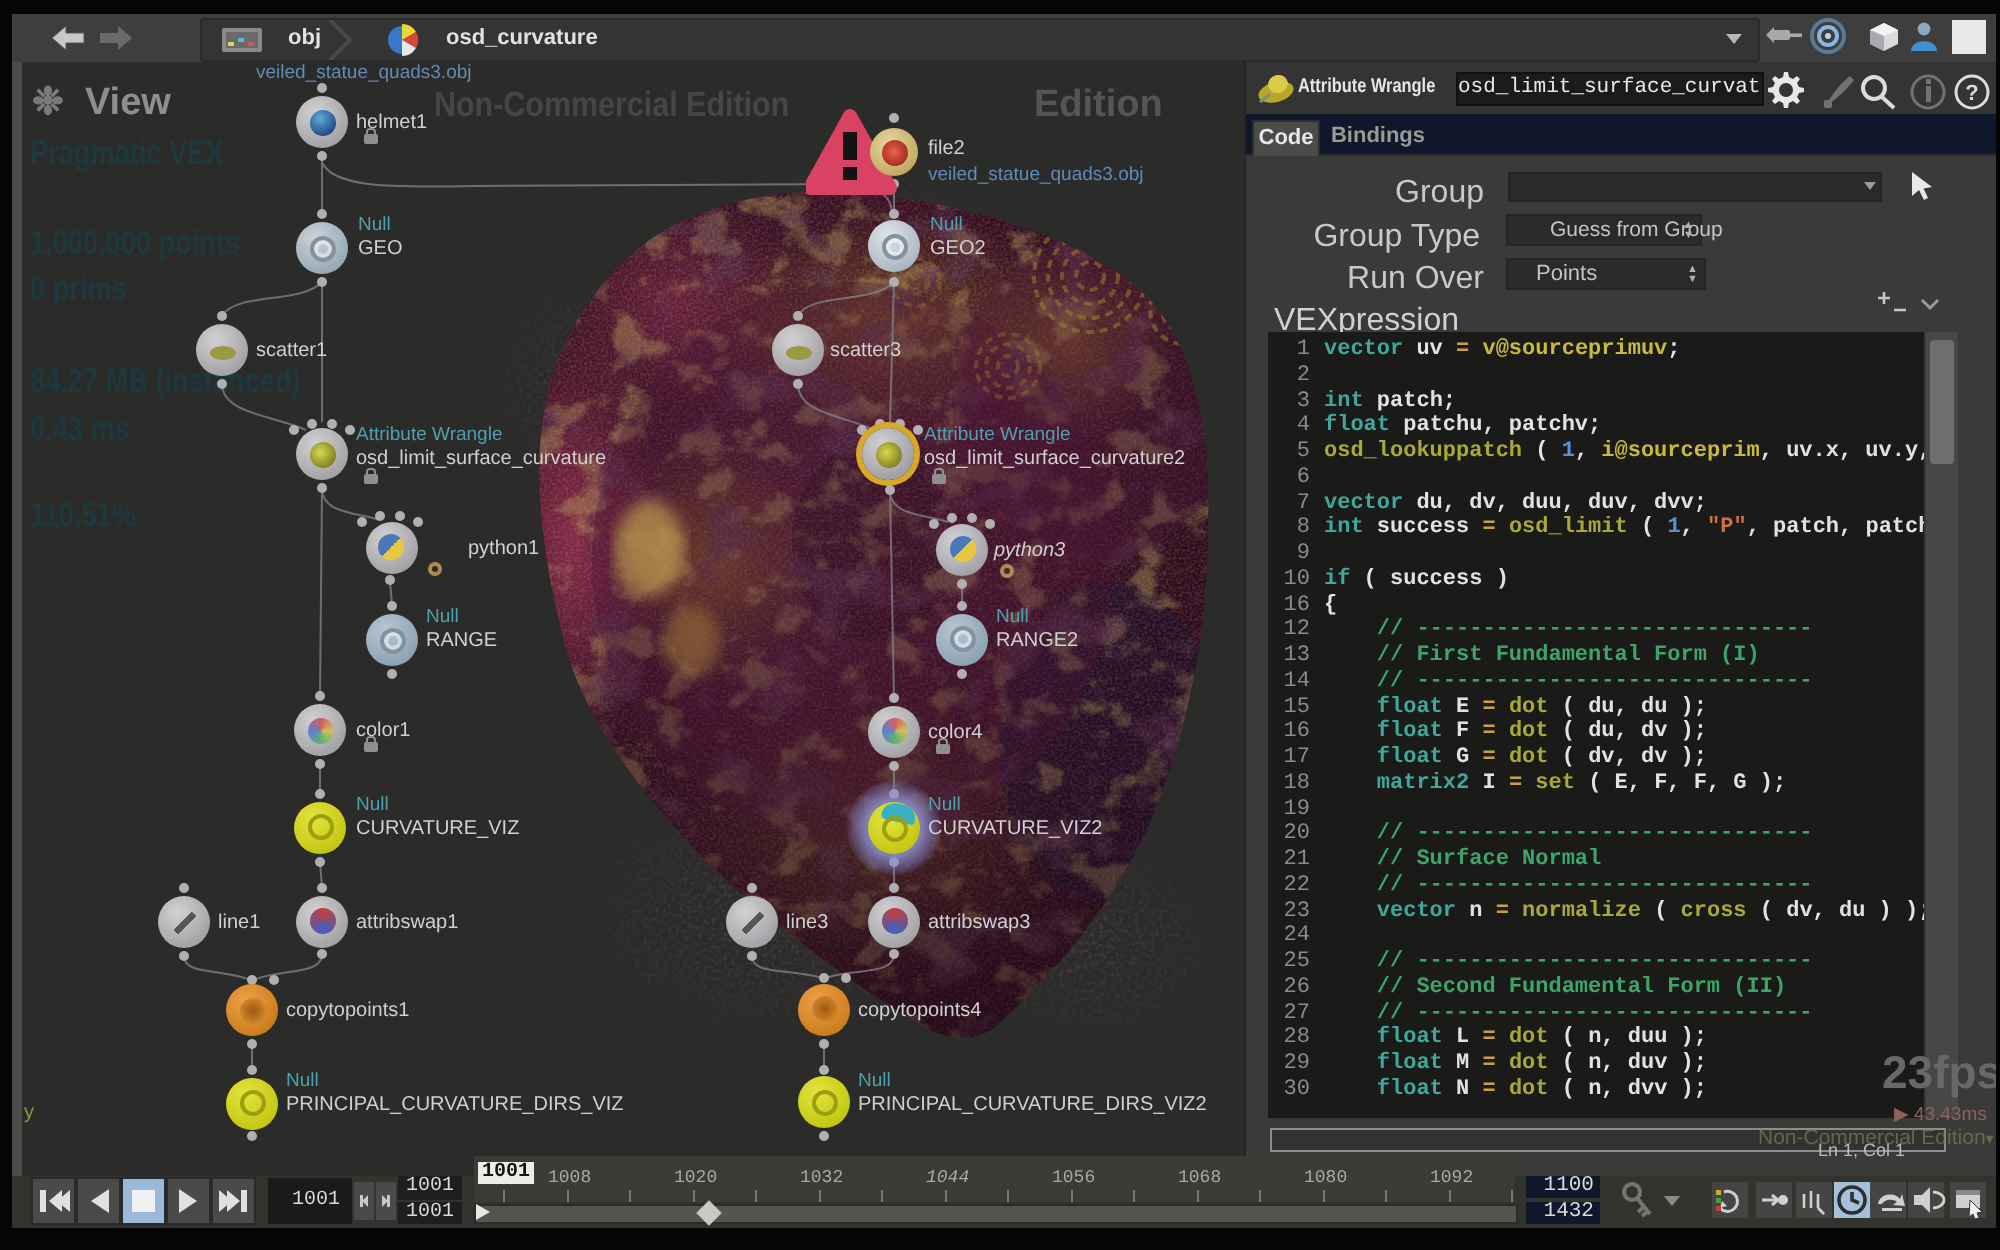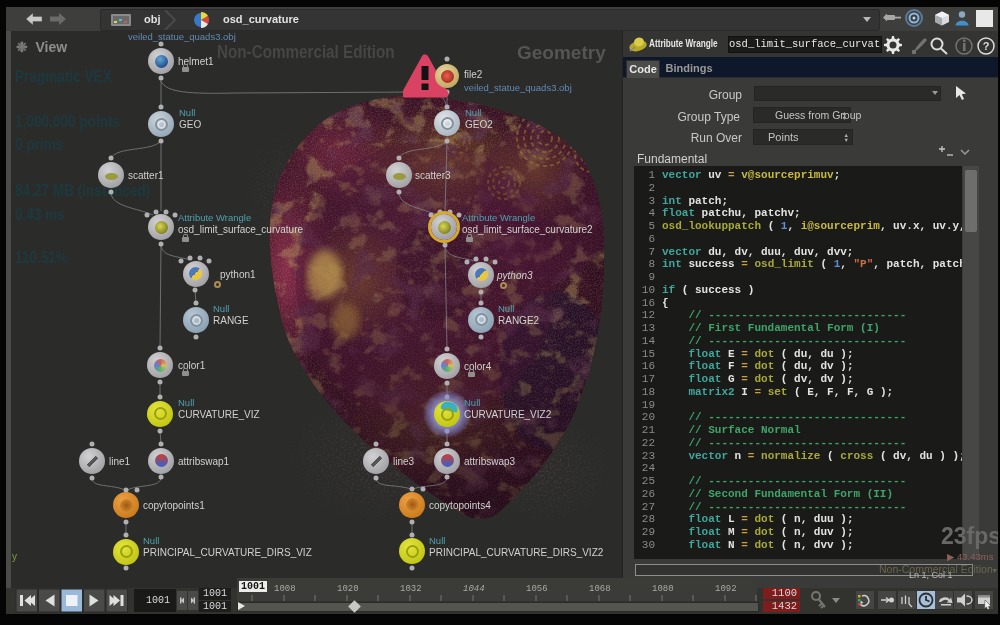--- a/index.html
+++ b/index.html
@@ -28,40 +28,40 @@
   .glow{position:absolute;width:48px;height:48px;border-radius:50%;background:radial-gradient(circle,rgba(150,152,216,0.9) 0%,rgba(143,145,210,0.8) 42%,rgba(125,125,195,0.45) 60%,rgba(125,125,195,0) 72%);}
   .lab{position:absolute;font-size:10px;line-height:11.5px;color:#d0d0ce;white-space:nowrap;}
   .lab .t{display:block;color:#4fa0b0;font-size:9.5px;line-height:10.5px;}
   .lock{position:absolute;width:7px;height:5px;background:#8f8f8d;border-radius:1px;}
   .lock::before{content:"";position:absolute;left:1px;top:-3px;width:3px;height:3px;border:1px solid #8f8f8d;border-bottom:none;border-radius:2px 2px 0 0;}
   
   #panel{position:absolute;left:622px;top:31px;width:376px;height:557px;background:#3a3a39;border-left:1px solid #242424;box-sizing:border-box;}
   #phead{position:absolute;left:0;top:0;width:376px;height:26px;background:#343433;}
   #ptabs{position:absolute;left:0;top:26px;width:376px;height:20px;background:#0f172a;border-bottom:1px solid #2c2c2c;}
   .tab{position:absolute;top:3px;height:17px;font-size:11px;font-weight:bold;line-height:17px;text-align:center;}
-  .prow{position:absolute;font-size:12px;color:#c8c8c6;}
+  .prow{position:absolute;font-size:16px;color:#c8c8c6;}
   .pfield{position:absolute;background:#2a2a29;border:1px solid #242423;box-sizing:border-box;color:#c4c4c2;font-size:11px;}
   #code{position:absolute;left:11px;top:135px;width:328px;height:393px;background:#1a1a19;overflow:hidden;}
   #code pre{margin:3px 0 0 0;font-family:"Liberation Mono",monospace;font-size:11px;line-height:12.75px;font-weight:bold;}
   .ln{display:inline-block;width:21px;text-align:right;color:#8b8b89;padding-right:7px;font-weight:normal;}
   #vscroll{position:absolute;left:340px;top:135px;width:16px;height:393px;background:#474746;}
   #vthumb{position:absolute;left:2px;top:4px;width:12px;height:62px;background:#6e6e6c;border-radius:2px;}
   #hscroll{position:absolute;left:12px;top:533px;width:338px;height:12px;border:1px solid #8e8e8c;background:#323231;box-sizing:border-box;}
   .updn{position:absolute;right:3px;top:2.5px;font-size:5.5px;line-height:5px;color:#b0b0ae;}
   .k{color:#3fa79b;font-weight:bold;}
   .f{color:#a9a938;font-weight:bold;}
   .nb{color:#5b8fd6;font-weight:bold;}
   .at{color:#c9ba3f;font-weight:bold;}
   .st{color:#cc7043;font-weight:bold;}
   .cm{color:#3da568;font-weight:bold;}
   .w{color:#e2e2e0;font-weight:bold;}
   .op{color:#c9a03f;font-weight:bold;}
   
   #playbar{position:absolute;left:6px;top:588px;width:992px;height:26px;background:#32322f;}
-  .ffield{position:absolute;background:#7f1d1d;color:#dadada;font-family:"Liberation Mono",monospace;font-size:10px;}
+  .ffield{position:absolute;background:#0f172a;color:#dadada;font-family:"Liberation Mono",monospace;font-size:10px;}
   #botblack{position:absolute;left:0;top:614px;width:1000px;height:11px;background:#050505;}
   #ruler{position:absolute;left:237px;top:578px;width:520px;height:23px;background:#3b3b37;}
   .rlab{position:absolute;top:6px;font-size:9px;color:#a8a8a4;font-family:"Liberation Mono",monospace;}
   #rangebar{position:absolute;left:237px;top:602px;width:520px;height:8px;background:#55554f;border:1px solid #2a2a2a;}
   .edgeL{position:absolute;left:0;top:0;width:6px;height:625px;background:#050505;}
   .edgeR{position:absolute;left:998px;top:0;width:2px;height:625px;background:#050505;}
   .edgeT{position:absolute;left:0;top:0;width:1000px;height:7px;background:#050505;}
 </style>
 </head>
 <body>
@@ -211,27 +211,27 @@
       </g>
     </svg>
 
     <div class="wm" style="left:9px;top:36px;font-size:17px;">Pragmatic VEX</div>
     <div class="wm" style="left:9px;top:81px;font-size:17px;">1,000,000 points</div>
     <div class="wm" style="left:9px;top:104px;font-size:17px;">0 prims</div>
     <div class="wm" style="left:9px;top:150px;font-size:17px;">84.27 MB (instanced)</div>
     <div class="wm" style="left:9px;top:174px;font-size:17px;">0.43 ms</div>
     <div class="wm" style="left:9px;top:217px;font-size:17px;">110.51%</div>
     <div class="wmg" style="left:211px;top:11px;font-size:17.5px;color:#464645;transform:scaleX(0.87);transform-origin:0 0;">Non-Commercial Edition</div>
-    <div class="wmg" style="left:511px;top:11px;font-size:19px;color:#555554;">Geometry</div>
+    <div class="wmg" style="left:511px;top:11px;font-size:19px;color:#555554;">Edition</div>
 
     <div style="position:absolute;left:0;top:0;width:5px;height:557px;background:#4b4b49;"></div>
 
     <div style="position:absolute;left:122px;top:0px;color:#6289b8;font-size:9.5px;">veiled_statue_quads3.obj</div>
 
-    <div style="position:absolute;left:10px;top:8px;color:#8e8e8c;font-size:14px;font-weight:bold;"><span style="color:#7a7a78;">❉</span>&nbsp;&nbsp;View</div>
+    <div style="position:absolute;left:10px;top:8px;color:#8e8e8c;font-size:19px;font-weight:bold;"><span style="color:#7a7a78;">❉</span>&nbsp;&nbsp;View</div>
 
     <div style="position:absolute;left:6px;top:520px;color:#7aa03a;font-size:10px;">y</div>
 
     <svg id="wires" width="616" height="557" style="position:absolute;left:0;top:0">
       <g fill="none" stroke="#85858a" stroke-width="1" opacity="0.75">
         <path d="M155,47 L155,76"></path>
         <path d="M155,50 C160,62 185,63 230,62 L412,61 C432,61 440,66 440,76"></path>
         <path d="M155,110 L155,180"></path>
         <path d="M155,110 C145,121 112,115 105,127"></path>
         <path d="M105,161 C105,176 132,177 147,184"></path>
@@ -344,21 +344,21 @@
         </div>
       <div class="lab" style="left:122px;top:139px;">scatter1</div>
       <div class="node ngrey" style="left:142px;top:183px;">
           <span class="ic" style="background:radial-gradient(circle at 40% 40%,#d8d850,#787820 80%);"></span>
         </div>
       <div class="lab" style="left:172px;top:182px;"><span class="t">Attribute Wrangle</span>osd_limit_surface_curvature</div>
       <div class="lock" style="left:176px;top:206px;"></div>
       <div class="node ngrey" style="left:176.5px;top:229.5px;">
           <span class="ic icpy"></span>
         </div>
-      <div class="lab" style="left:191px;top:238px;padding-left:23px;">python1</div>
+      <div class="lab" style="left:205px;top:238px;padding-left:23px;">python1</div>
       <div class="bypass" style="left:208px;top:250px;"></div>
       <div class="node nnull2" style="left:177px;top:276px;">
           <span class="ic icn"></span>
         </div>
       <div class="lab" style="left:207px;top:273px;"><span class="t">Null</span>RANGE</div>
       <div class="node ngrey" style="left:141px;top:321px;">
           <span class="ic" style="background:conic-gradient(#d06060,#d0c060,#60b070,#6080d0,#d06060);"></span>
         </div>
       <div class="lab" style="left:172px;top:329px;">color1</div>
       <div class="lock" style="left:176px;top:340px;"></div>
@@ -480,21 +480,21 @@
     <div class="pfield" style="left:131px;top:55px;width:187px;height:15px;">
       <div style="position:absolute;right:2px;top:4px;width:0;height:0;border-left:3.5px solid transparent;border-right:3.5px solid transparent;border-top:4.5px solid #9a9a98;"></div>
     </div>
     <svg width="16" height="16" style="position:absolute;left:330px;top:54px">
         <path d="M3,1 L3,13 L6.5,10 L9,15 L11,14 L8.8,9.2 L13,8.5 Z" fill="#e8e8e6"></path>
       </svg>
     <div class="prow" style="right:258px;top:79px;">Group Type</div>
     <div class="pfield" style="left:130px;top:76px;width:98px;height:16px;line-height:14px;white-space:nowrap;font-size:10.5px;"><span style="padding-left:8px;margin-left:13px;">Guess from Group</span><span class="updn">▲<br>▼</span></div>
     <div class="prow" style="right:256px;top:100px;">Run Over</div>
     <div class="pfield" style="left:130px;top:98px;width:100px;height:16px;line-height:14px;"><span style="padding-left:14px;">Points</span><span class="updn">▲<br>▼</span></div>
-    <div class="prow" style="left:14px;top:121px;color:#d0d0ce;">Fundamental</div>
+    <div class="prow" style="left:14px;top:121px;color:#d0d0ce;">VEXpression</div>
     <svg width="40" height="20" style="position:absolute;left:314px;top:112px">
       <path d="M2,6 L8,6 M5,3 L5,9" stroke="#c8c8c6" stroke-width="1.3"></path>
       <path d="M10,12 L16,12" stroke="#c8c8c6" stroke-width="1.3"></path>
       <path d="M24,7 L28,11 L32,7" fill="none" stroke="#9a9a98" stroke-width="1.5"></path>
     </svg>
     <div id="code">
         <pre><span class="ln">1</span><span class="k">vector</span><span class="w"> uv </span><span class="op">=</span><span class="w"> </span><span class="at">v@sourceprimuv</span><span class="w">;</span>
 <span class="ln">2</span>
 <span class="ln">3</span><span class="k">int</span><span class="w"> patch;</span>
 <span class="ln">4</span><span class="k">float</span><span class="w"> patchu, patchv;</span>

